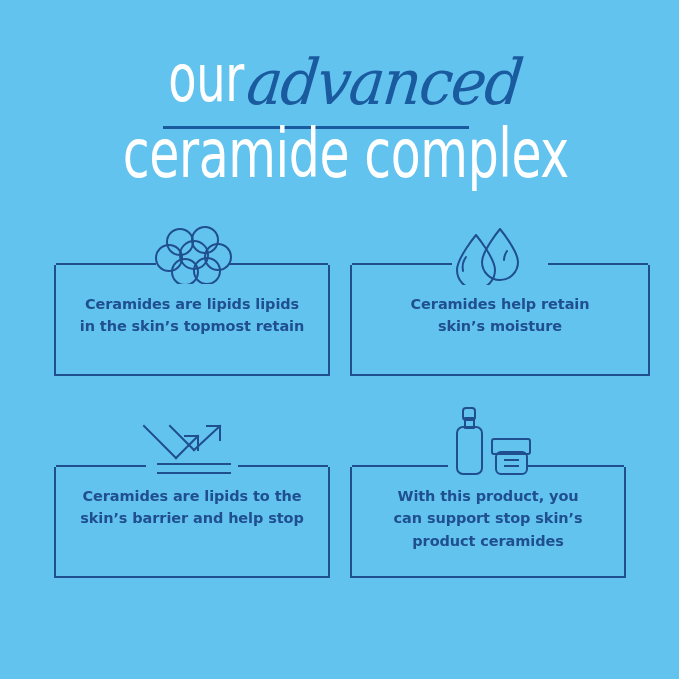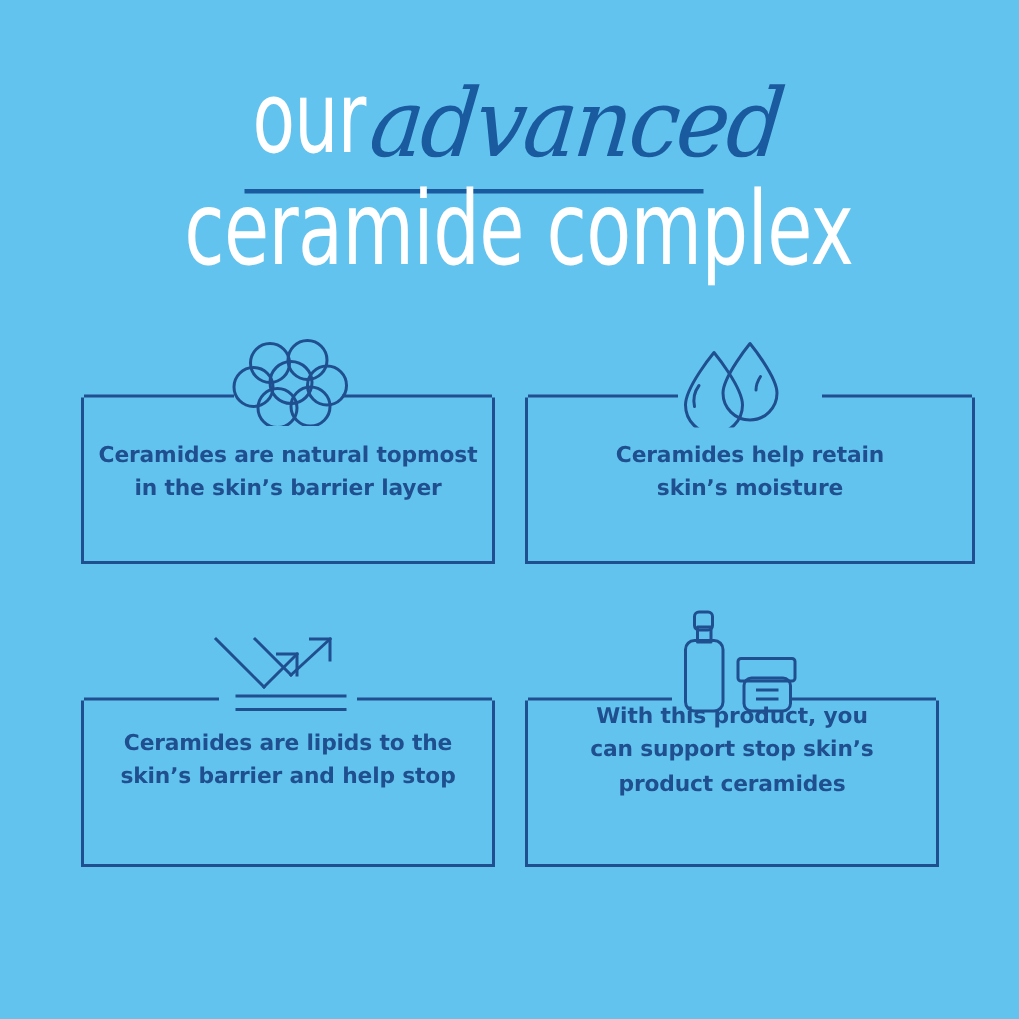--- a/index.html
+++ b/index.html
@@ -119,21 +119,21 @@
   }
 
   .card-1 { left: 54px;  top: 265px; width: 276px; height: 111px; }
   .card-2 { left: 350px; top: 265px; width: 300px; height: 111px; }
   .card-3 { left: 54px;  top: 467px; width: 276px; height: 111px; }
   .card-4 { left: 350px; top: 467px; width: 276px; height: 111px; }
 
   .card-1 .card-text { top: 28px; }
   .card-2 .card-text { top: 28px; }
   .card-3 .card-text { top: 18px; }
-  .card-4 .card-text { top: 0; }
+  .card-4 .card-text { top: 18px; }
 
   
   .icon-holder {
     position: absolute;
     display: flex;
     align-items: flex-end;
     justify-content: center;
   }
   .icon-flower  { left: 150px; top: 228px; width: 88px; height: 56px; }
   .icon-drops   { left: 448px; top: 227px; width: 80px; height: 58px; }
@@ -208,22 +208,22 @@
       </g>
     </svg>
   </div>
 
   <div class="card card-1">
     <div class="card-topbar">
       <div class="seg" style="width:100px"></div>
       <div class="seg" style="width:100px"></div>
     </div>
     <div class="card-text">
-      <div>Ceramides are natural topmost</div>
-      <div>in the skin’s barrier layer</div>
+      <div>Ceramides are lipids lipids</div>
+      <div>in the skin’s topmost retain</div>
     </div>
   </div>
 
   <div class="card card-2">
     <div class="card-topbar">
       <div class="seg" style="width:100px"></div>
       <div class="seg" style="width:100px"></div>
     </div>
     <div class="card-text">
       <div>Ceramides help retain</div>

